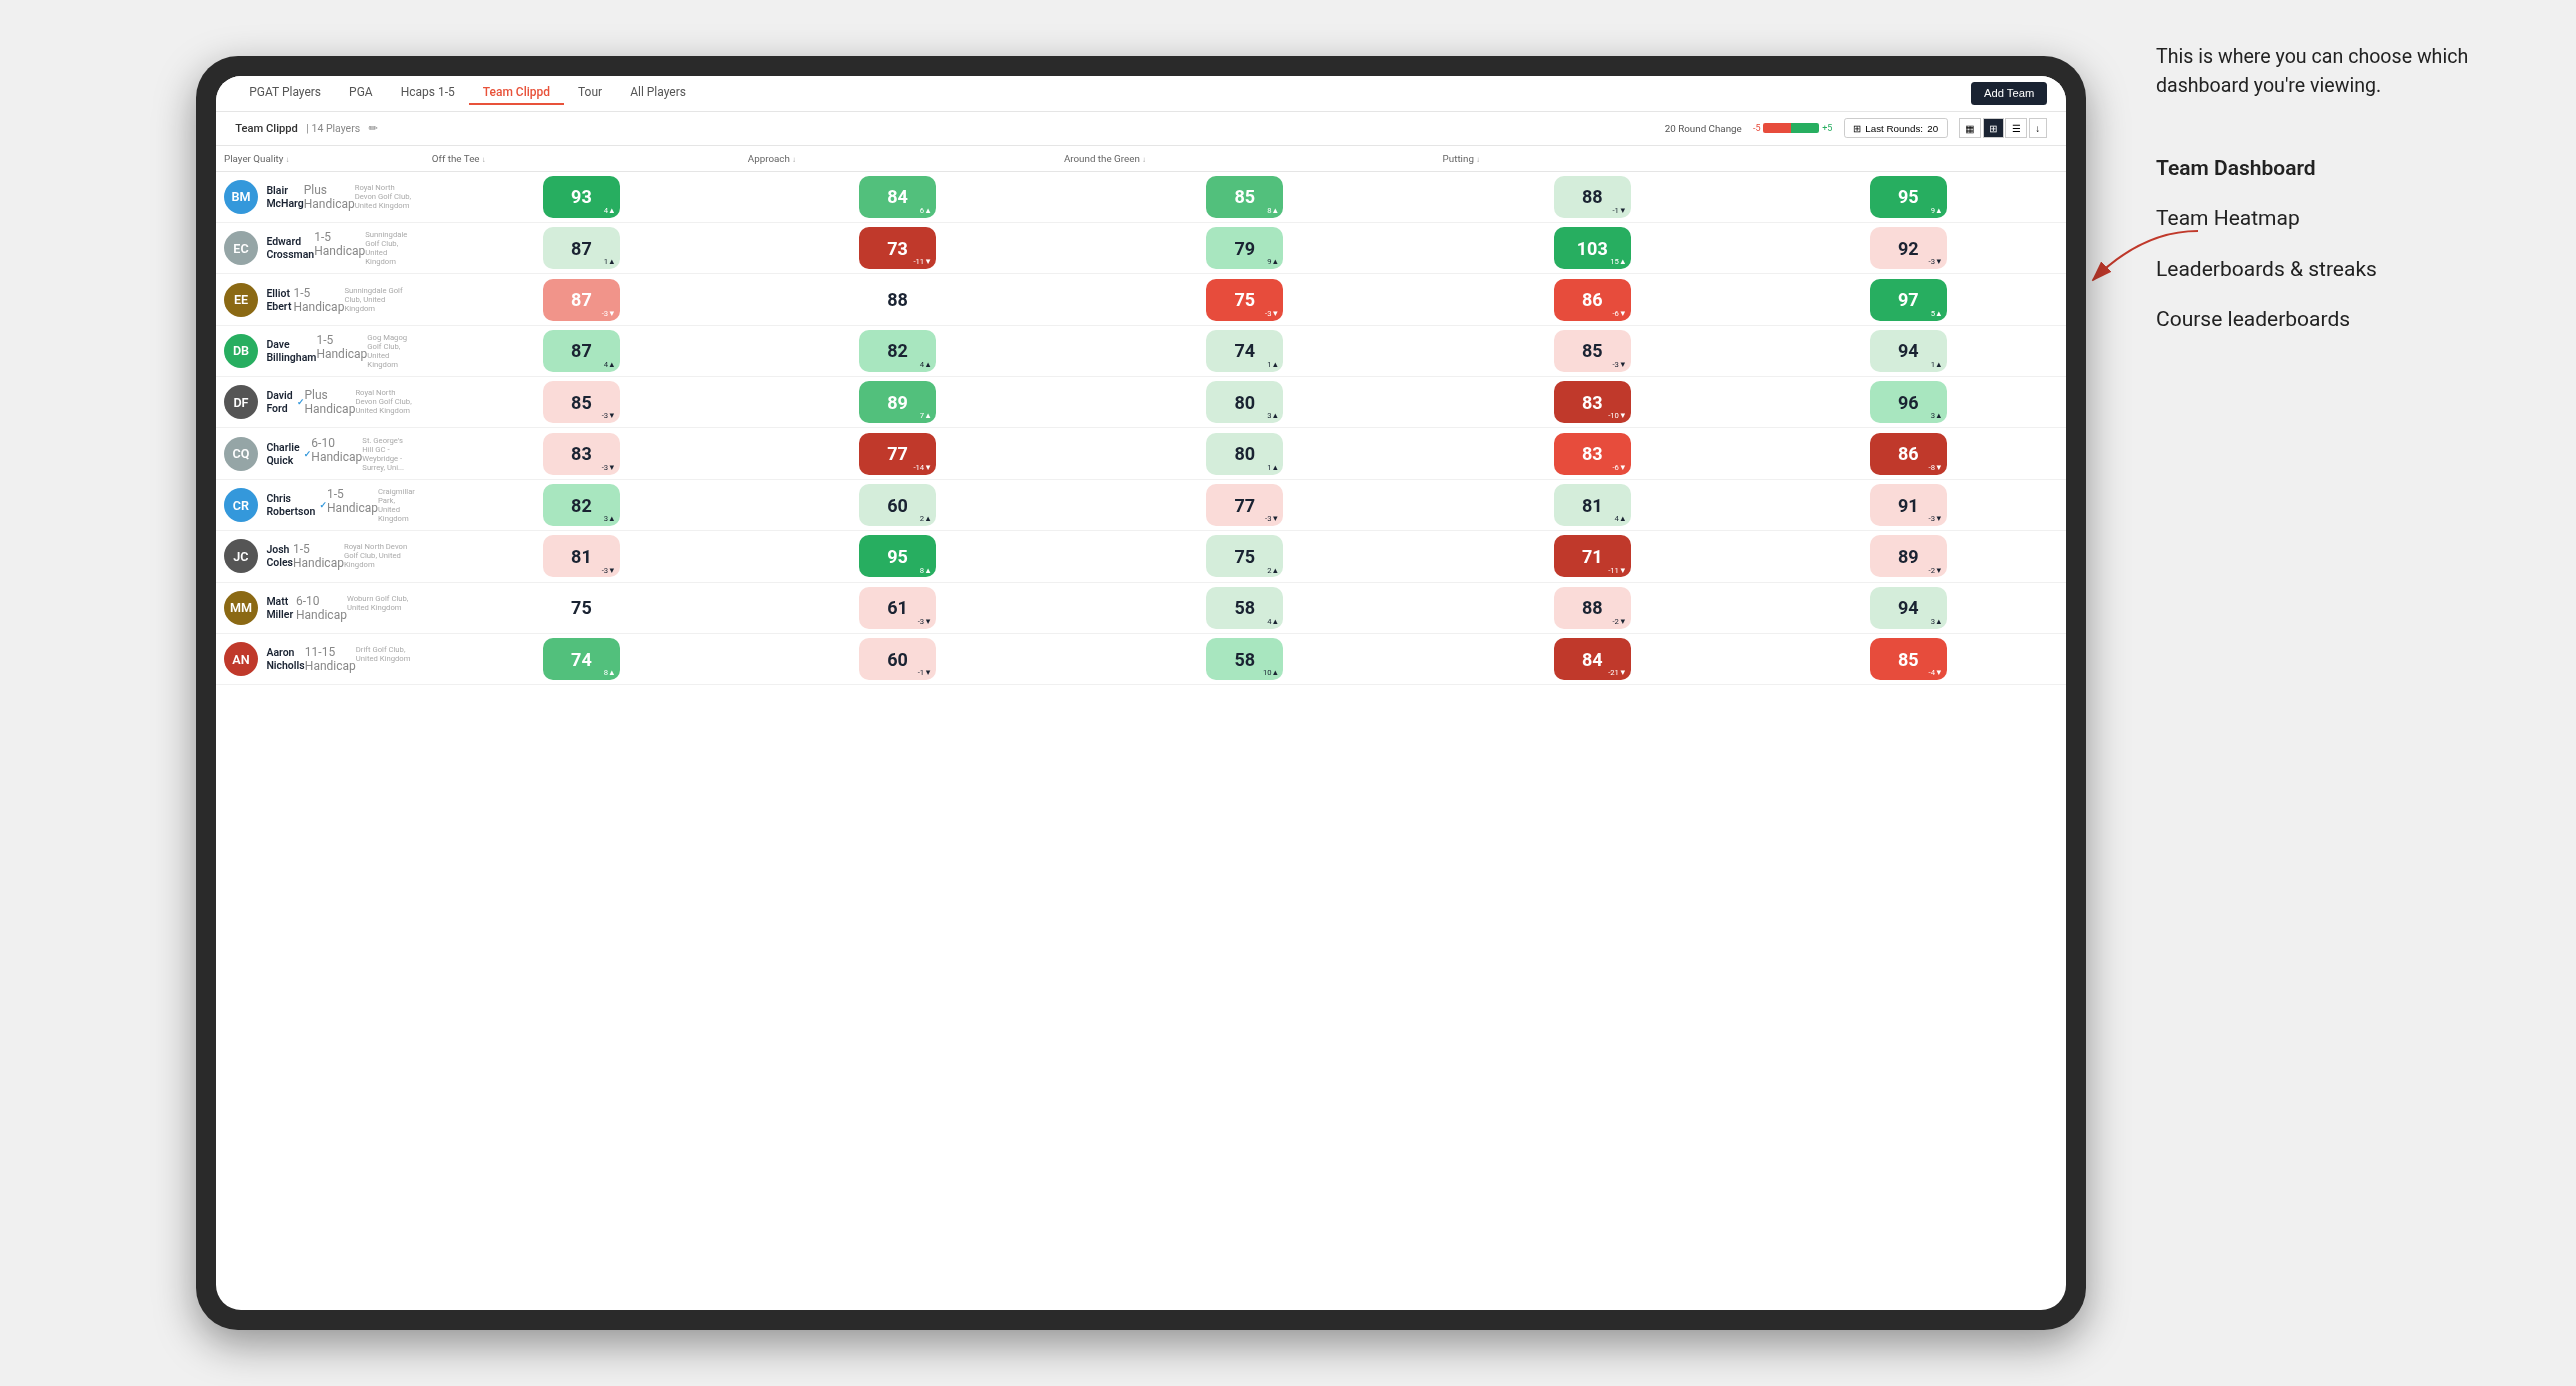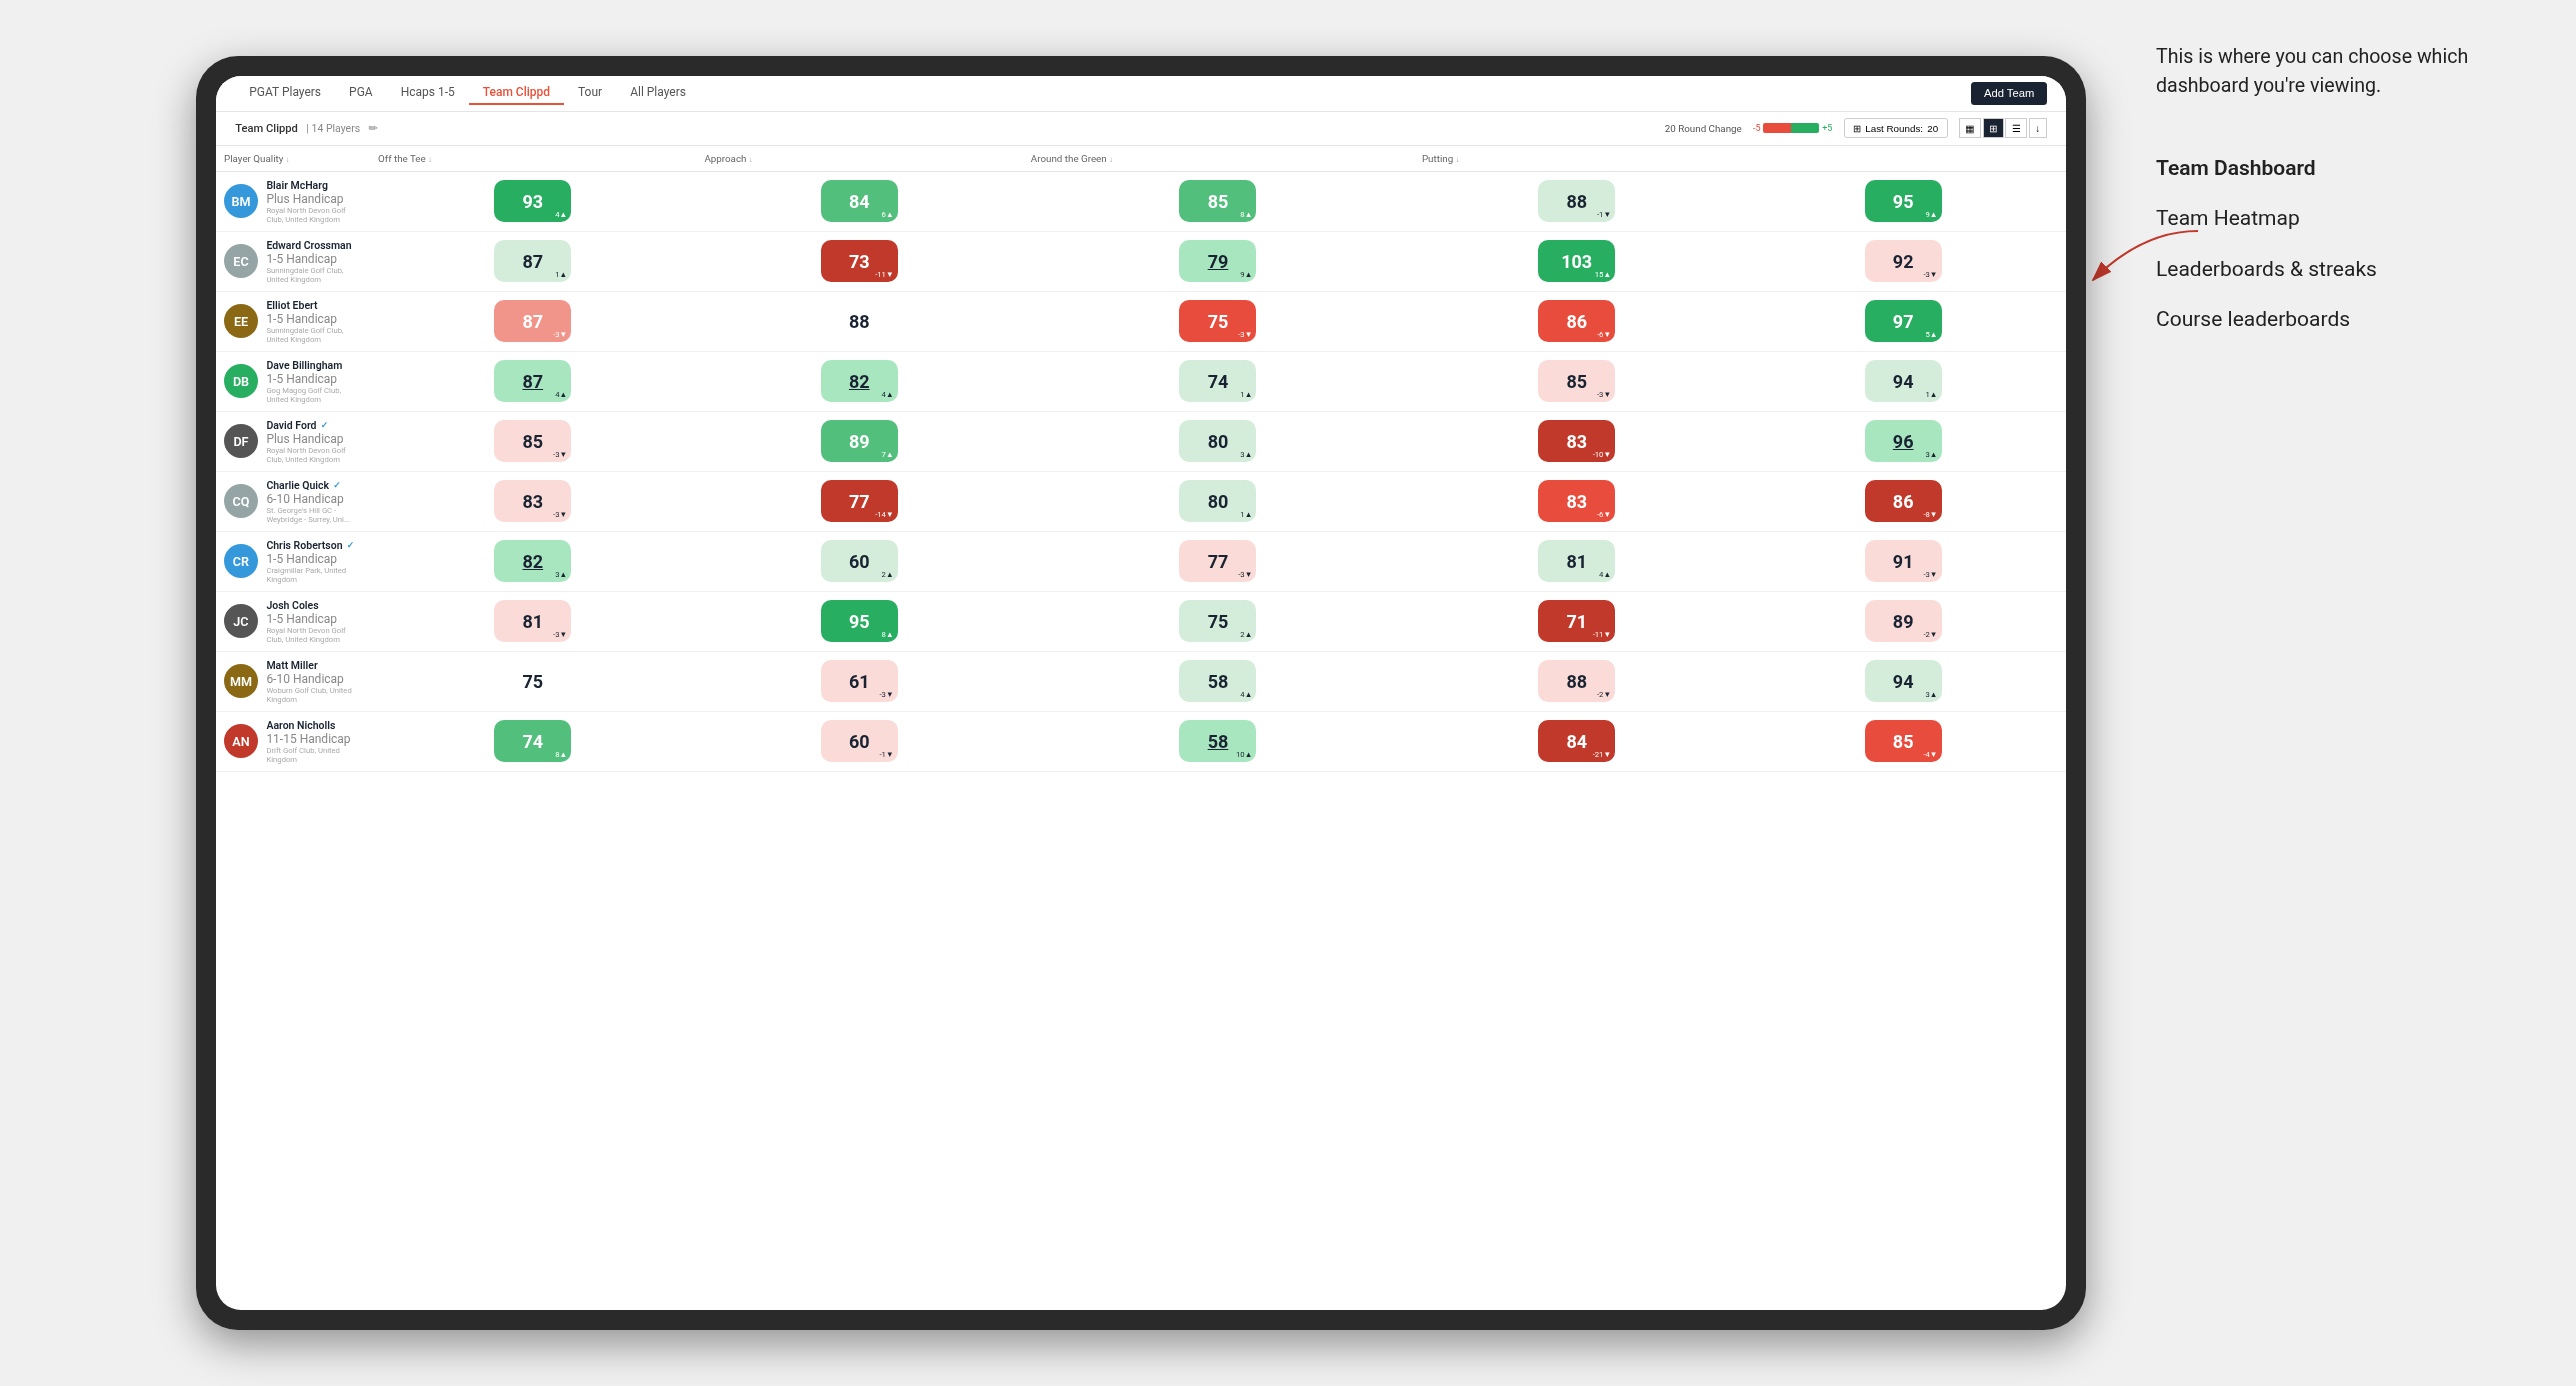--- a/index.html
+++ b/index.html
@@ -267,21 +267,21 @@
       background: #bbb;
       flex-shrink: 0;
       overflow: hidden;
       display: flex;
       align-items: center;
       justify-content: center;
       font-size: 12.6px;
       color: #fff;
       font-weight: 600;
     }
-    .player-info { display: flex; flex-direction: column; }
+    .player-info { display: flex; flex-direction: row; }
     .player-name {
       font-size: 10.5px;
       font-weight: 600;
       color: #1a2332;
       display: flex;
       align-items: center;
       gap: 4.2px;
     }
     .player-handicap { font-size: 12px; color: #888; }
     .player-club { font-size: 7.7px; color: #aaa; }
@@ -311,21 +311,21 @@
       font-weight: 400;
     }
     .score-number {
       font-size: 18px;
       font-weight: 700;
     }
 
     
     .bg-green-dark { background: #27ae60; color: #fff; }
     .bg-green-mid { background: #52c07c; color: #fff; }
-    .bg-green-light { background: #a8e6bf; color: #1a2332; text-decoration: underline; }
+    .bg-green-light { background: #a8e6bf; color: #1a2332; }
     .bg-green-pale { background: #d4edda; color: #1a2332; }
     .bg-red-dark { background: #c0392b; color: #fff; }
     .bg-red-mid { background: #e74c3c; color: #fff; }
     .bg-red-light { background: #f1948a; color: #fff; }
     .bg-red-pale { background: #fadbd8; color: #1a2332; }
     .bg-white { background: #fff; color: #1a2332; }
 
     
     .av-blue { background: #3498db; }
     .av-gray { background: #95a5a6; }

